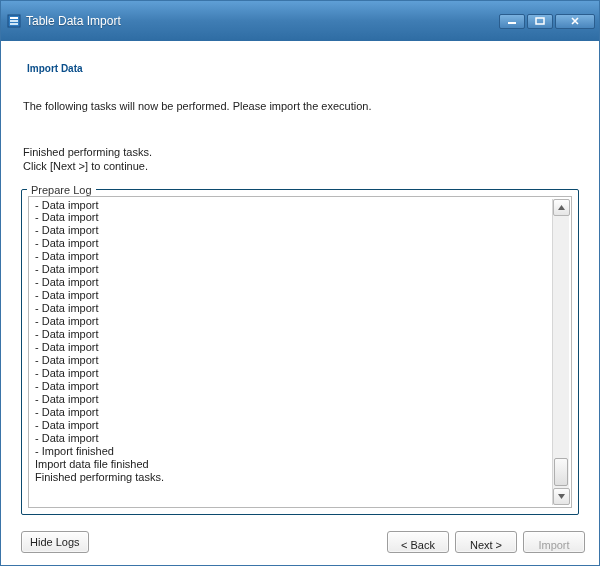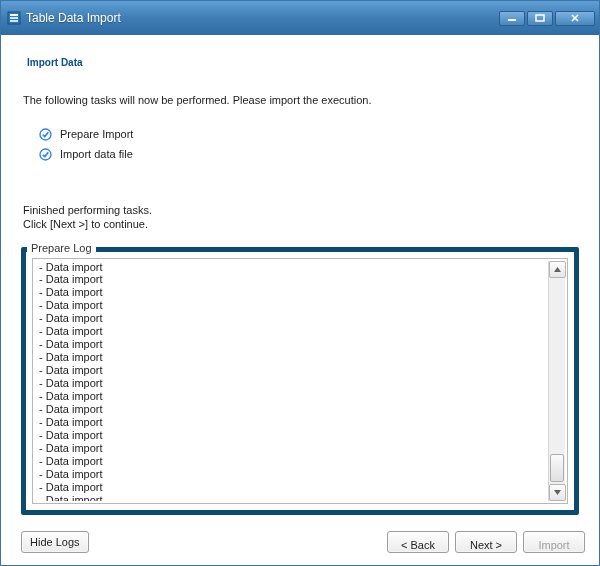--- a/index.html
+++ b/index.html
@@ -12,21 +12,21 @@
     background: #fff;
   }
   .window {
     width: 600px; height: 566px;
     border: 1px solid #3a74a8;
     display: flex; flex-direction: column;
     background: #fff;
   }
   
   .titlebar {
-    height: 34px;
+    height: 40px;
     background: linear-gradient(to bottom, #5f9fd6 0%, #3f7db4 50%, #2e6ca3 100%);
     display: flex; align-items: center;
     padding: 0 4px 0 6px;
     color: #fff;
   }
   .titlebar .app-icon {
     width: 14px; height: 14px; margin-right: 5px;
     display: flex; align-items: center; justify-content: center;
   }
   .titlebar .title-text {
@@ -92,21 +92,21 @@
     position: relative;
     top: 0;
     left: 6px;
     background: #fff;
     padding: 0 4px;
     width: max-content;
     margin-bottom: -7px;
     z-index: 1;
   }
   .log-border {
-    border: 5px solid #0c4a6e;
+    border: 1px solid #0c4a6e;
     border-radius: 2px;
     flex: 1;
     display: flex;
     min-height: 0;
     justify-content: center;
   }
   .log-box {
     flex: 1;
     background: #fff;
     border: 1px solid #b8b8b8;
@@ -210,40 +210,20 @@
       </div>
     </div>
   </div>
 
   <div class="content">
 
     <div class="page-title">Import Data</div>
 
     <div class="instruction">The following tasks will now be performed. Please import the execution.</div>
 
-    <div class="tasks">
-      <div class="task-row">
-        <span class="check-icon">
-          <svg width="13" height="13" viewBox="0 0 13 13">
-            <circle cx="6.5" cy="6.5" r="5.5" fill="none" stroke="#2a7eea" stroke-width="1.3"></circle>
-            <path d="M3.8 6.8 L5.8 8.6 L9.3 4.3" fill="none" stroke="#2a7eea" stroke-width="1.6"></path>
-          </svg>
-        </span>
-        <span>Prepare Import</span>
-      </div>
-      <div class="task-row">
-        <span class="check-icon">
-          <svg width="13" height="13" viewBox="0 0 13 13">
-            <circle cx="6.5" cy="6.5" r="5.5" fill="none" stroke="#2a7eea" stroke-width="1.3"></circle>
-            <path d="M3.8 6.8 L5.8 8.6 L9.3 4.3" fill="none" stroke="#2a7eea" stroke-width="1.6"></path>
-          </svg>
-        </span>
-        <span>Import data file</span>
-      </div>
-    </div>
 
     <div class="finished-block">
       <div>Finished performing tasks.</div>
       <div>Click [Next &gt;] to continue.</div>
     </div>
 
     <div class="log-group">
       <div class="log-legend">Prepare Log</div>
       <div class="log-border">
         <div class="log-box">

